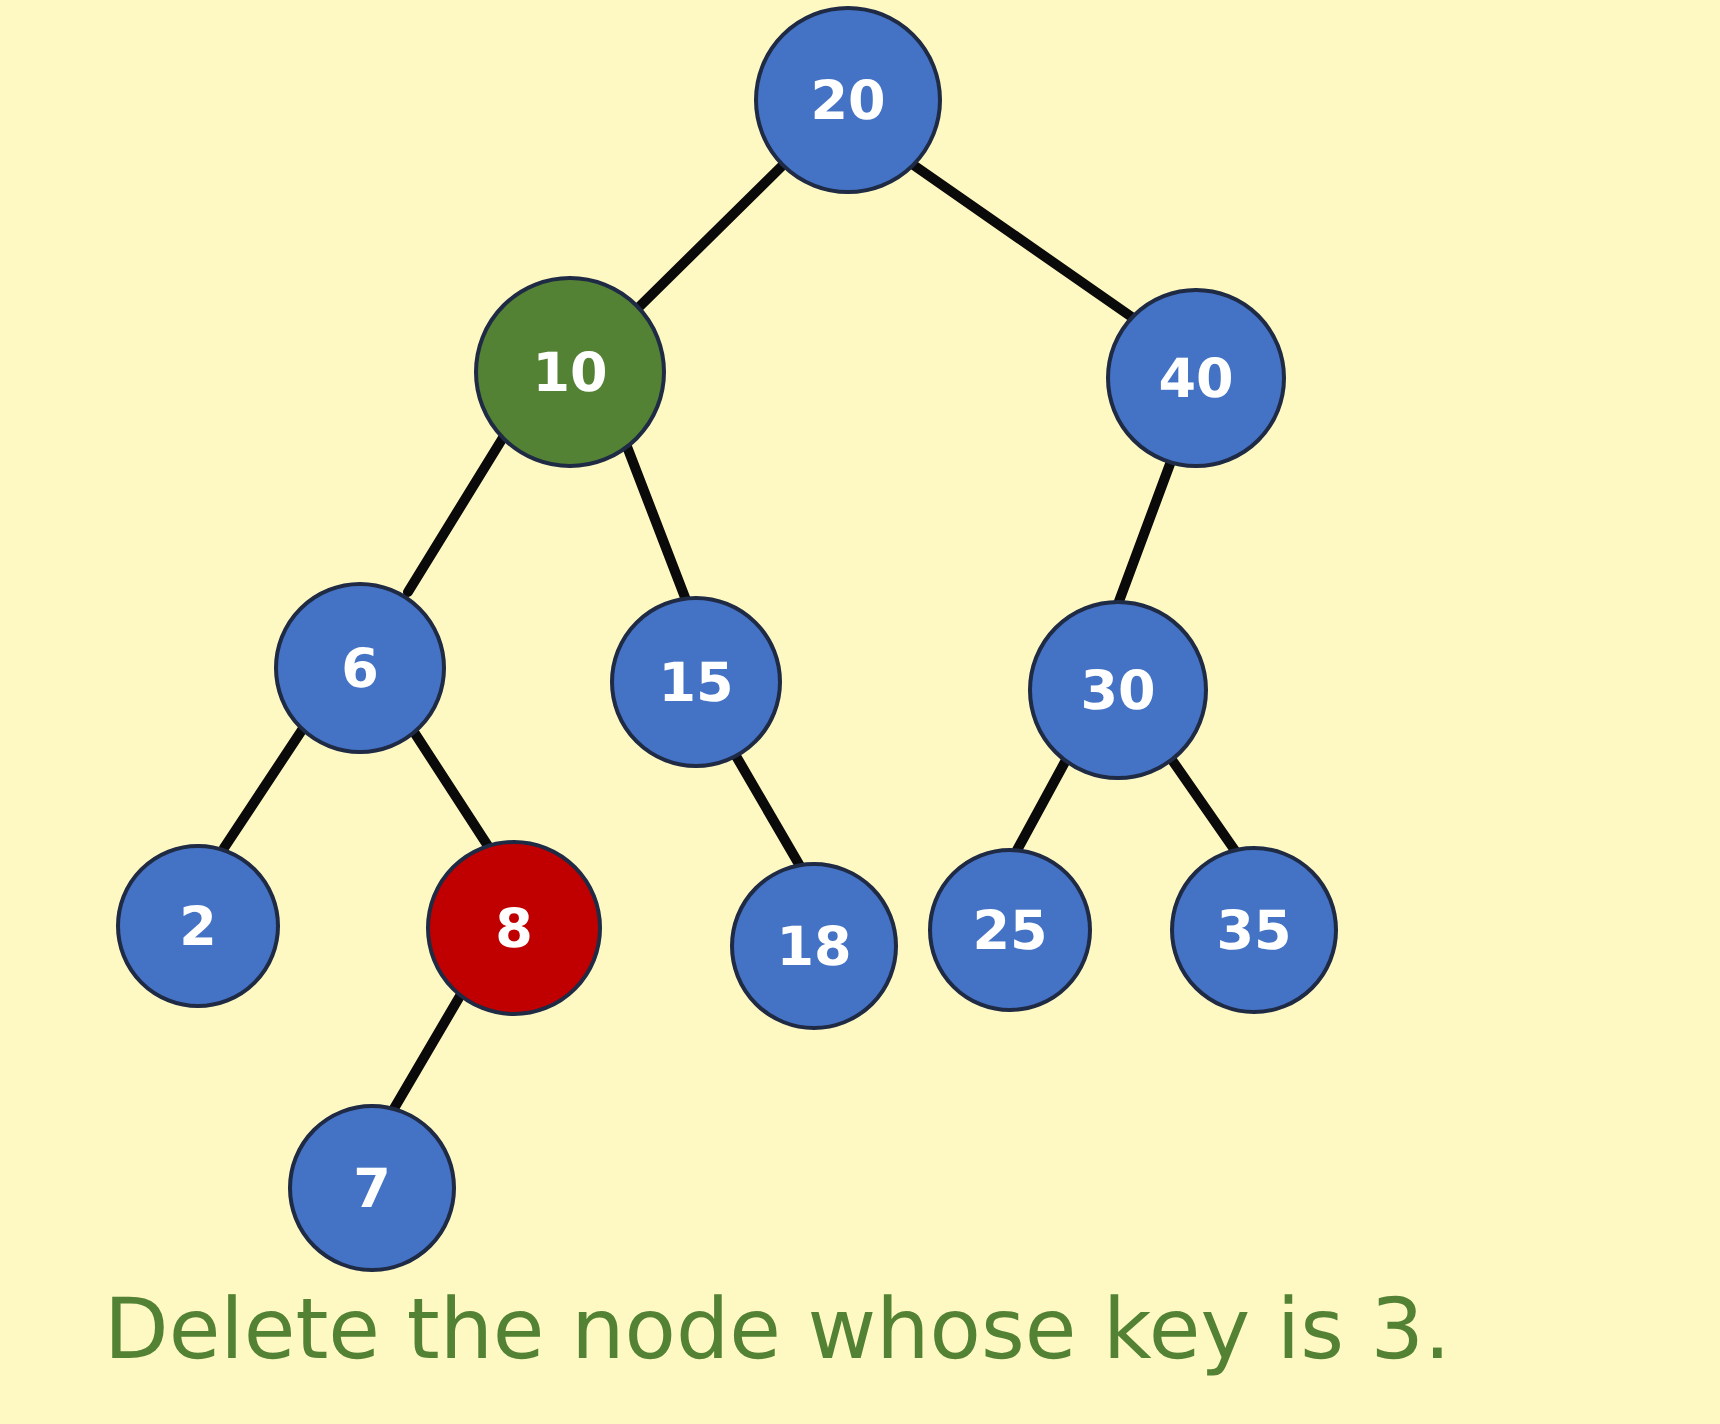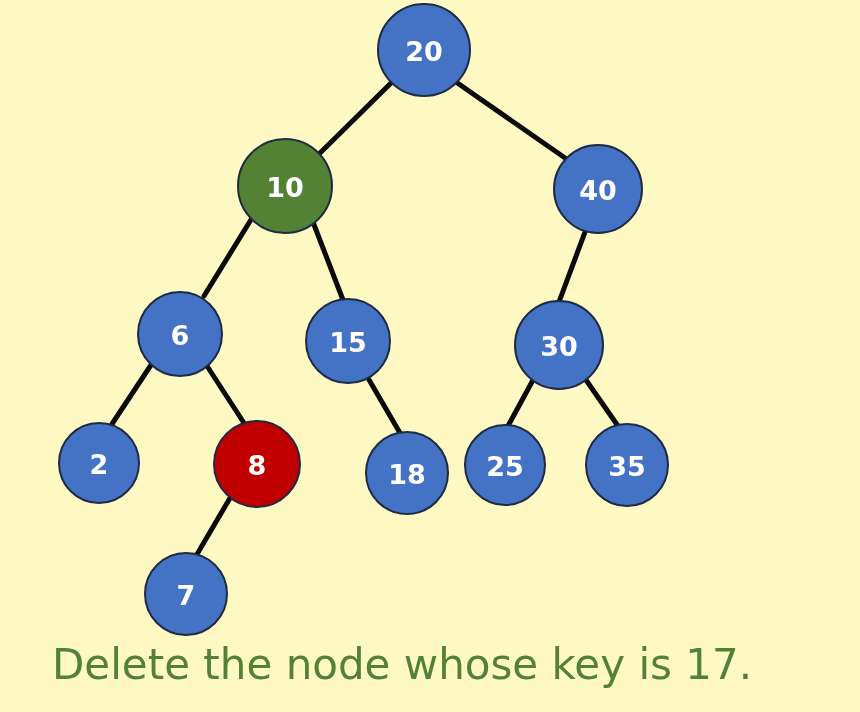--- a/index.html
+++ b/index.html
@@ -112,15 +112,15 @@
           <circle cx="627" cy="465" r="41" fill="#4472C4" class="node-circle" stroke="#1f2a44"></circle>
           <text x="627" y="466" class="node-label" font-size="27" fill="#ffffff">35</text>
         </g>
         <g>
           <circle cx="186" cy="594" r="41" fill="#4472C4" class="node-circle" stroke="#1f2a44"></circle>
           <text x="186" y="595" class="node-label" font-size="27" fill="#ffffff">7</text>
         </g>
       </g>
   </svg>
 
-  <div class="caption" style="left: 52px; top: 644px; font-size: 42px; color: rgb(84, 130, 53);">Delete the node whose key is 17.</div>
+  <div class="caption" style="left: 52px; top: 644px; font-size: 42px; color: rgb(84, 130, 53);">Delete the node whose key is 3.</div>
 
 </div>
 
 </body></html>

